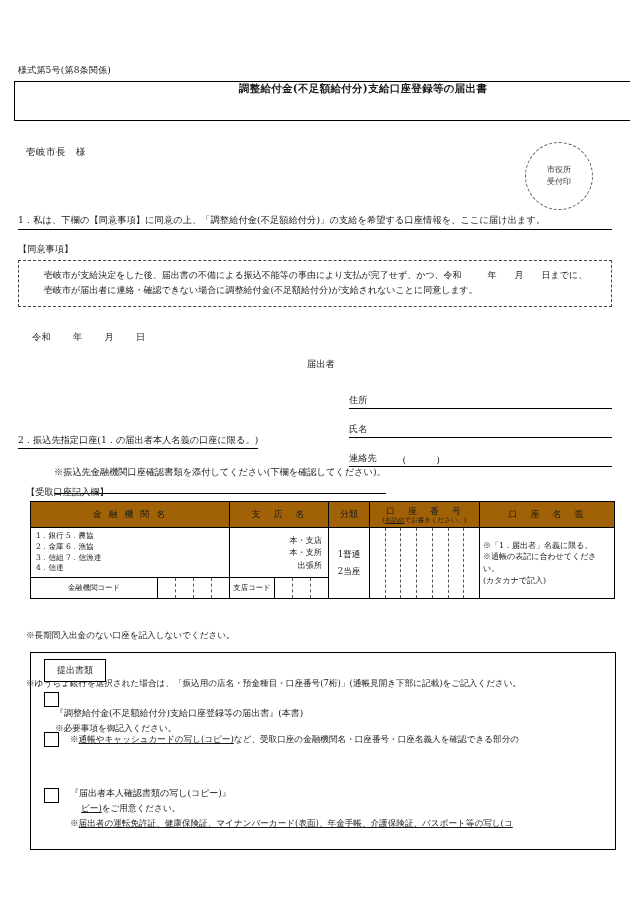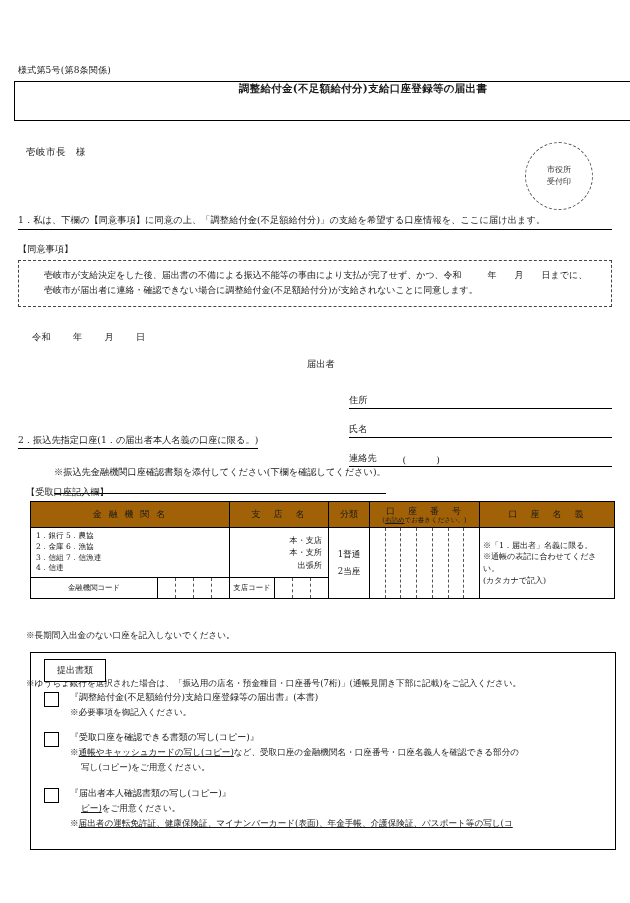--- a/index.html
+++ b/index.html
@@ -188,21 +188,21 @@
   }
   .doc-item { position:absolute; left:44px; display:flex; }
   .chk {
     width:13px; height:13px; border:1.3px solid #000;
     flex:0 0 auto; margin-top:1px;
   }
   .doc-text { margin-left:11px; }
   .doc-title { font-size:9px; line-height:1.45; white-space:nowrap; }
   .doc-sub { font-size:8.6px; line-height:1.5; margin-top:2px; }
   .indent { display:inline-block; width:11px; }
-  .d1 { top:691px; }
+  .d1 { top:691px;flex-direction:column; }
   .d2 { top:731px; }
   .d3 { top:787px; }
 </style>
 </head>
 <body>
 
 <div class="page">
 
   <div class="form-no">様式第5号(第8条関係)</div>
 
@@ -352,23 +352,21 @@
     <div class="chk"></div>
     <div class="doc-text">
       <div class="doc-title">『調整給付金(不足額給付分)支給口座登録等の届出書』(本書)</div>
       <div class="doc-sub">※必要事項を御記入ください。</div>
     </div>
   </div>
 
   <div class="doc-item d2">
     <div class="chk"></div>
     <div class="doc-text">
-      <div class="doc-title">『受取口座を確認できる書類の写し(コピー)』</div>
       <div class="doc-sub"><span>※</span><span class="u">通帳やキャッシュカードの写し(コピー)</span><span>など、受取口座の金融機関名・口座番号・口座名義人を確認できる部分の</span></div>
-      <div class="doc-sub"><span class="indent"></span><span>写し(コピー)をご用意ください。</span></div>
     </div>
   </div>
 
   <div class="doc-item d3">
     <div class="chk"></div>
     <div class="doc-text">
       <div class="doc-title">『届出者本人確認書類の写し(コピー)』</div>
       <div class="doc-sub"><span class="indent"></span><span class="u">ピー)</span><span>をご用意ください。</span></div>
       <div class="doc-sub"><span>※</span><span class="u">届出者の運転免許証、健康保険証、マイナンバーカード(表面)、年金手帳、介護保険証、パスポート等の写し(コ</span></div>
     </div>

